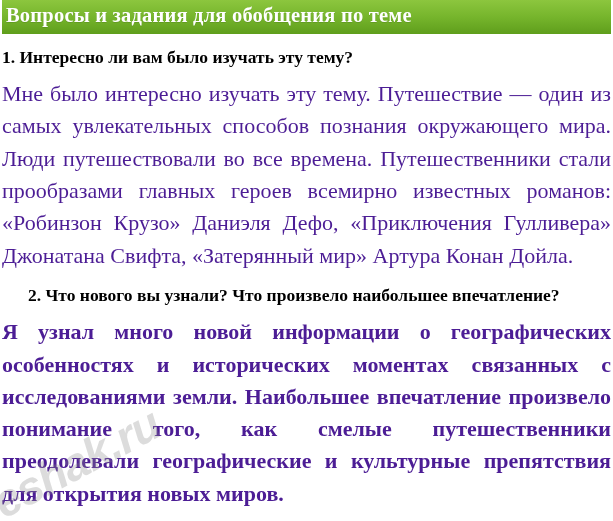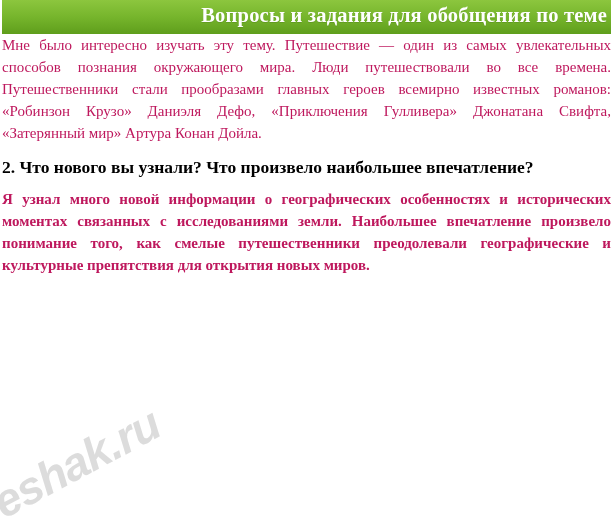--- a/index.html
+++ b/index.html
@@ -24,46 +24,47 @@
   }
   .banner {
     display: block;
     width: 100%;
     background: linear-gradient(to bottom, #8cc63e 0%, #76b52c 50%, #5f9e1c 100%);
     color: #ffffff;
     font-family: "Liberation Serif", serif;
     font-weight: bold;
     font-size: 20.5px;
     letter-spacing: 0.2px;
-    text-align: right;
+    text-align: left;
     line-height: 1.35;
     padding: 2px 4px 4px 4px;
     box-sizing: border-box;
     text-shadow: 0 1px 0 rgba(0,0,0,0.10);
   }
   .q {
     font-family: "Liberation Serif", serif;
     font-weight: bold;
     font-size: 17.5px;
     line-height: 1.33;
     margin: 12px 0 9px 0;
     text-align: justify;
     color: #000000;
   }
   .q.two {
     text-align: justify;
     text-align-last: left;
+    margin-left: 26px;
   }
   .p {
     font-family: "Liberation Serif", serif;
-    font-size: 15px;
+    font-size: 22px;
     line-height: 1.47;
     margin: 0 0 6px 0;
     text-align: justify;
-    color: #be185d;
+    color: #4c1d95;
   }
   .p.last {
     text-align: justify;
     font-weight: bold;
   }
   .watermark {
     position: absolute;
     left: -6px;
     bottom: -16px;
     font-family: "Liberation Sans", sans-serif;
@@ -79,20 +80,21 @@
     white-space: nowrap;
   }
 </style>
 </head>
 <body>
 
 <div class="page">
 
   <div class="banner">Вопросы и задания для обобщения по теме</div>
 
+  <div class="q">1. Интересно ли вам было изучать эту тему?</div>
 
   <div class="p">Мне было интересно изучать эту тему. Путешествие — один из самых увлекательных способов познания окружающего мира. Люди путешествовали во все времена. Путешественники стали прообразами главных героев всемирно известных романов: «Робинзон Крузо» Даниэля Дефо, «Приключения Гулливера» Джонатана Свифта, «Затерянный мир» Артура Конан Дойла.</div>
 
   <div class="q two">2. Что нового вы узнали? Что произвело наибольшее впечатление?</div>
 
   <div class="p last">Я узнал много новой информации о географических особенностях и исторических моментах связанных с исследованиями земли. Наибольшее впечатление произвело понимание того, как смелые путешественники преодолевали географические и культурные препятствия для открытия новых миров.</div>
 
   <div class="watermark">reshak.ru</div>
 
 </div>

